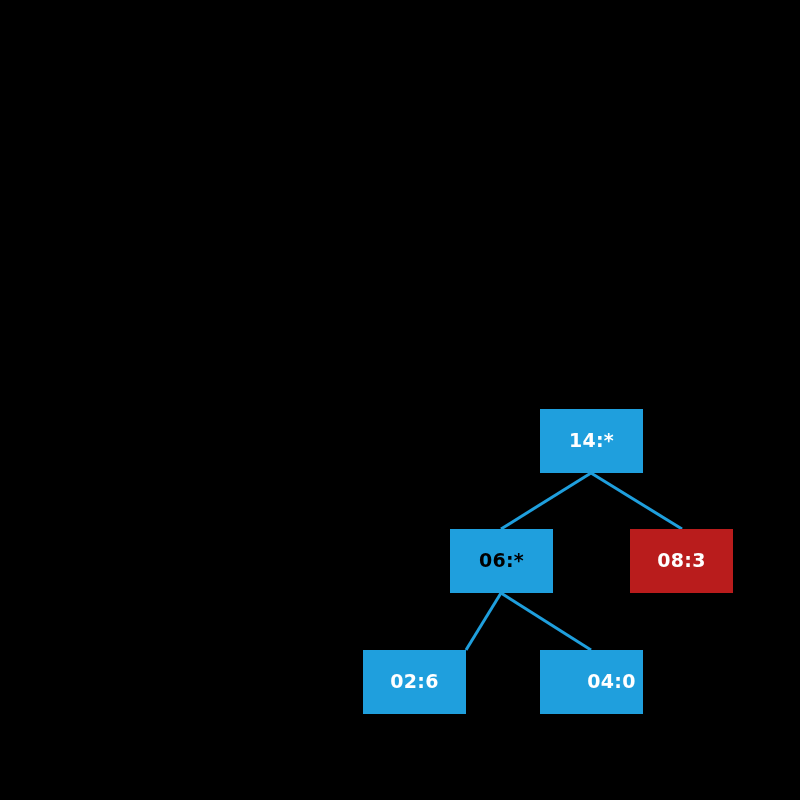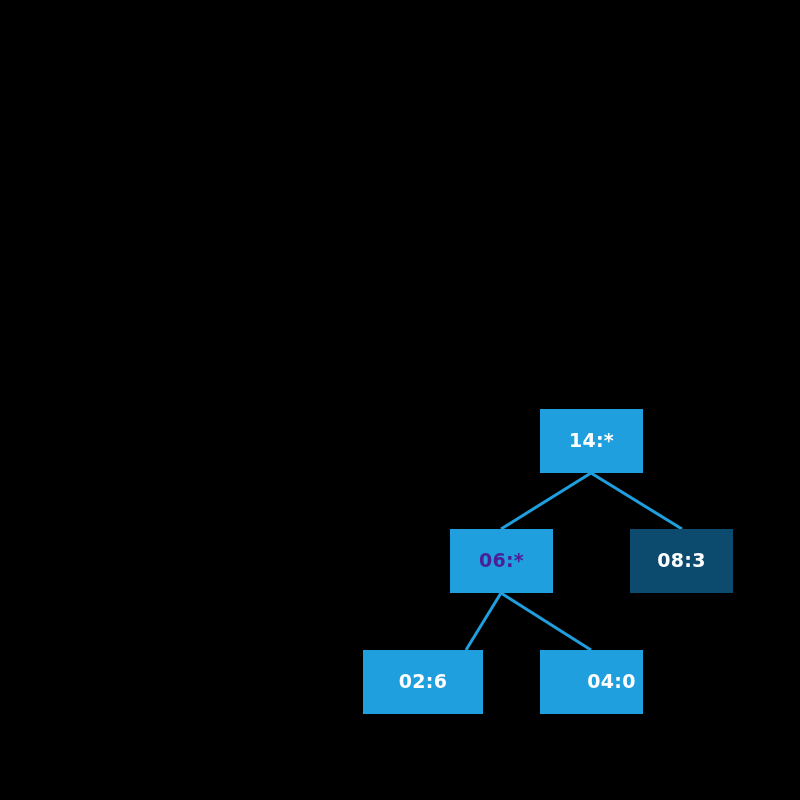--- a/index.html
+++ b/index.html
@@ -53,25 +53,25 @@
 <div id="canvas" style="background: rgb(0, 0, 0);">
   <svg id="edges" viewBox="0 0 800 800" xmlns="http://www.w3.org/2000/svg">
       <line x1="591" y1="473" x2="501" y2="529" stroke="#1f9fdd" stroke-width="3"></line>
       <line x1="591" y1="473" x2="682" y2="529" stroke="#1f9fdd" stroke-width="3"></line>
       <line x1="501" y1="593" x2="466" y2="650" stroke="#1f9fdd" stroke-width="3"></line>
       <line x1="501" y1="593" x2="591" y2="650" stroke="#1f9fdd" stroke-width="3"></line>
     </svg>
 <div class="node" style="left: 540px; top: 409px; width: 103px; height: 64px; background: rgb(31, 159, 221); color: rgb(255, 255, 255);">
       <span class="node-label">14:*</span>
     </div>
-    <div class="node" style="left: 450px; top: 529px; width: 103px; height: 64px; background: rgb(31, 159, 221); color: #4c1d95;">
+    <div class="node" style="left: 450px; top: 529px; width: 103px; height: 64px; background: rgb(31, 159, 221); color: #000000;">
       <span class="node-label">06:*</span>
     </div>
-    <div class="node" style="left: 630px; top: 529px; width: 103px; height: 64px; background: #0c4a6e; color: rgb(255, 255, 255);">
+    <div class="node" style="left: 630px; top: 529px; width: 103px; height: 64px; background: #b91c1c; color: rgb(255, 255, 255);">
       <span class="node-label">08:3</span>
     </div>
-    <div class="node" style="left: 363px; top: 650px; width: 120px; height: 64px; background: rgb(31, 159, 221); color: rgb(255, 255, 255);">
+    <div class="node" style="left: 363px; top: 650px; width: 103px; height: 64px; background: rgb(31, 159, 221); color: rgb(255, 255, 255);">
       <span class="node-label">02:6</span>
     </div>
     <div class="node" style="left: 540px; top: 650px; width: 103px; height: 64px; background: rgb(31, 159, 221); color: rgb(255, 255, 255); padding-left: 40px;">
       <span class="node-label">04:0</span>
     </div>
   </div>
 
 </body></html>

